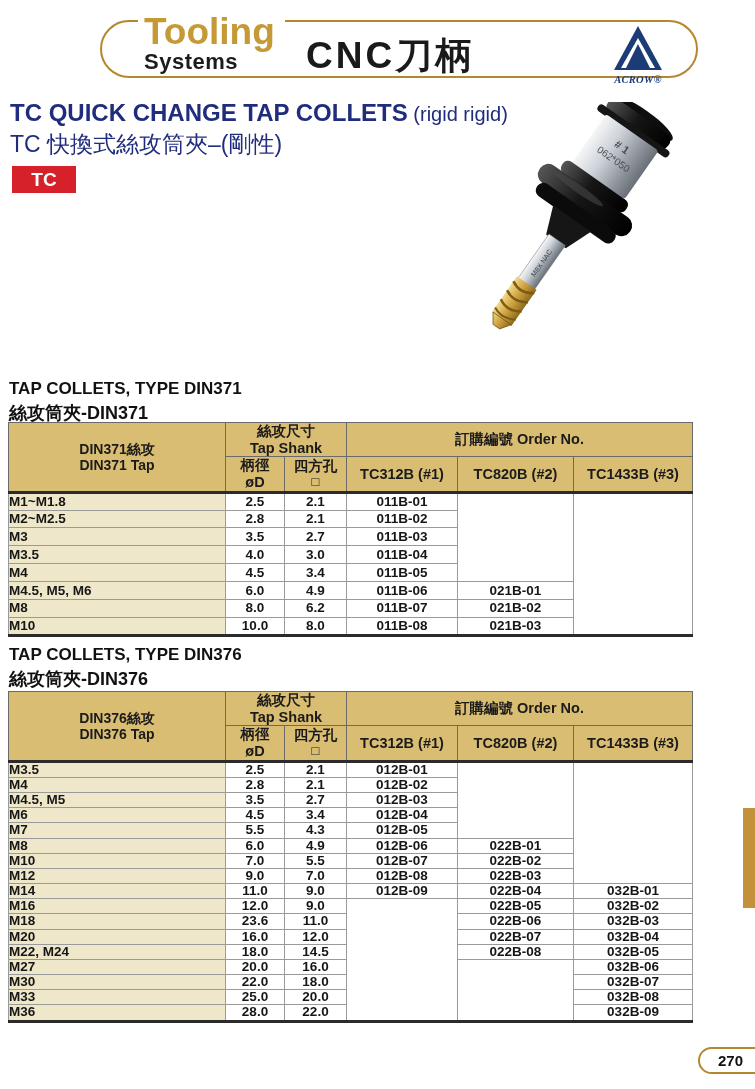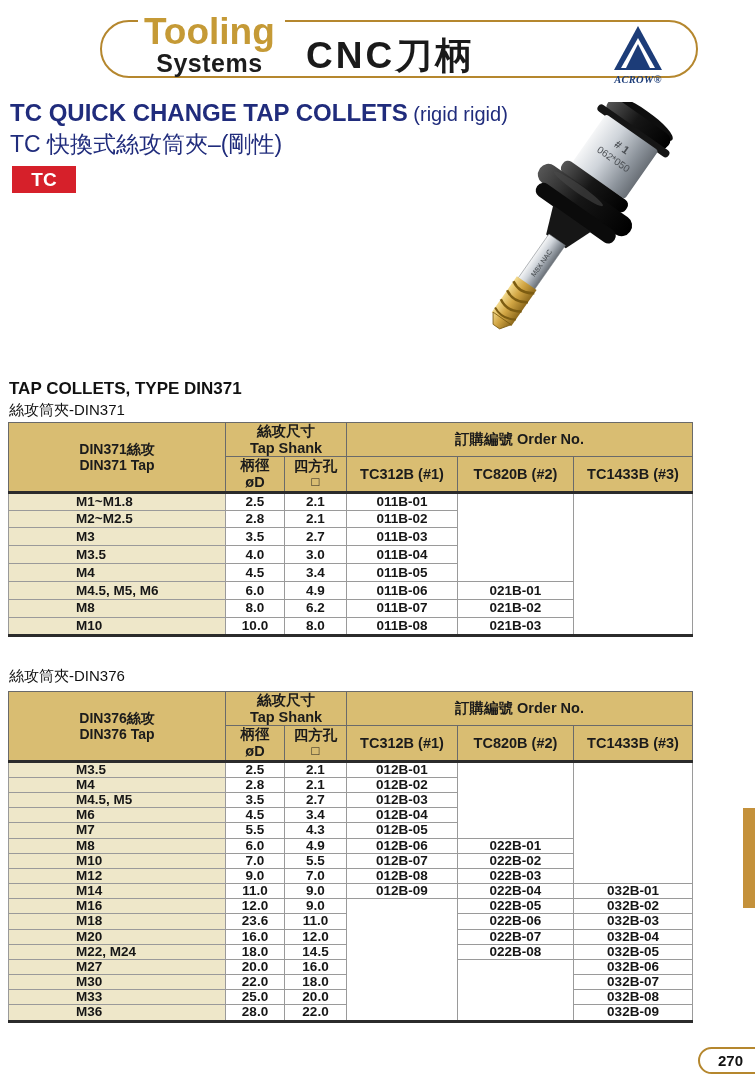--- a/index.html
+++ b/index.html
@@ -12,21 +12,21 @@
 
   
   .hdr-border {
     position:absolute; left:100px; top:20px; width:598px; height:58px;
     border:2.5px solid #b5872e; border-radius:29px; background:transparent;
   }
   .brand {
     position:absolute; left:138px; top:12px; background:#ffffff; padding:2px 10px 0 6px;
   }
   .brand-line1 { font-size:37px; font-weight:bold; color:#c59a36; line-height:0.95; letter-spacing:0px; }
-  .brand-line2 { font-size:25px; font-weight:bold; color:#1c1c1c; line-height:1.05; margin-top:1px; letter-spacing:0.5px;text-align:center; }
+  .brand-line2 { font-size:22px; font-weight:bold; color:#1c1c1c; line-height:1.05; margin-top:1px; letter-spacing:0.5px; }
   .cnc-title {
     position:absolute; left:306px; top:31px; font-size:37px; font-weight:bold;
     color:#1a1a1a; letter-spacing:3px; white-space:nowrap;
   }
   .logo { position:absolute; left:610px; top:26px; width:56px; text-align:center; }
   .logo-text { font-size:10.5px; font-weight:bold; font-style:italic; color:#1c3c78;
     font-family:"Liberation Serif", serif; letter-spacing:0.3px; margin-top:0px; }
 
   
   .title-en { position:absolute; left:10px; top:99px; font-size:24px; font-weight:bold;
@@ -34,42 +34,42 @@
   .title-en .suffix { font-weight:normal; font-size:20px; }
   .title-zh { position:absolute; left:10px; top:129px; font-size:23px; font-weight:normal; color:#202c7c; }
   .tc-badge {
     position:absolute; left:12px; top:166px; width:64px; height:27px; background:#d6202a;
     color:#ffffff; font-size:19px; font-weight:bold; text-align:center; line-height:27px;
   }
 
   
   .sec-title { position:absolute; left:9px; font-size:17px; font-weight:bold; color:#111111;
     letter-spacing:0px; white-space:nowrap; }
-  .sec-sub { position:absolute; left:9px; font-size:15px; font-weight:normal; color:#111111; white-space:nowrap; }
+  .sec-sub { position:absolute; left:9px; font-size:18px; font-weight:bold; color:#111111; white-space:nowrap; }
 
   
   table.spec {
     position:absolute; left:8px; width:684px; border-collapse:collapse; table-layout:fixed;
     border-top:1px solid #8f8f8f; border-left:1px solid #b3ac8e; border-right:1px solid #8f8f8f;
     border-bottom:3px solid #2b2b2b; background:#ffffff;
   }
   table.spec thead th {
     background:#d9bd72; font-weight:bold; color:#1b1b1b; text-align:center; vertical-align:middle;
     border:1px solid #6a6a6a; line-height:1.15;
   }
   table.spec thead { border-bottom:3px solid #2b2b2b; }
   th.tap-head { font-size:14px; }
   th.group-head { font-size:14.5px; height:32px; }
   th.sub-head { font-size:14.5px; height:33px; }
   th.sub-head .sq { font-size:13px; }
   table.spec td {
     border:1px solid #9a9a9a; font-size:13.5px; font-weight:bold; color:#161616;
     text-align:center; vertical-align:middle; line-height:1.05; background:#ffffff;
   }
-  table.spec td.c-tap { background:#eee7c9; text-align:left; padding-left:67px; }
+  table.spec td.c-tap { background:#eee7c9; text-align:left; }
   #tbl-din371 tbody td { height:17.9px; }
   #tbl-din376 tbody td { height:14.65px; }
 
   
   .side-tab { position:absolute; left:743px; top:808px; width:12px; height:100px; background:#c4913b; }
   .page-num {
     position:absolute; left:698px; top:1047px; width:72px; height:27px; background:#ffffff;
     border:2.5px solid #b5872e; border-radius:14px; font-size:15px; font-weight:bold;
     color:#111111; text-align:left; padding-left:18px; line-height:23px;
   }
@@ -229,20 +229,21 @@
         <tr>
           <td class="c-tap">M10</td>
           <td class="c-num">10.0</td>
           <td class="c-num">8.0</td>
           <td class="c-num">011B-08</td>
           <td class="c-num">021B-03</td>
         </tr>
       </tbody>
   </table>
 
+  <div class="sec-title" style="top:645px">TAP COLLETS, TYPE DIN376</div>
   <div class="sec-sub" style="top:667px">絲攻筒夾-DIN376</div>
 
   <table class="spec" id="tbl-din376" style="top:691px">
     <colgroup>
         <col style="width:217px">
         <col style="width:59px">
         <col style="width:62px">
         <col style="width:111px">
         <col style="width:116px">
         <col style="width:119px">

